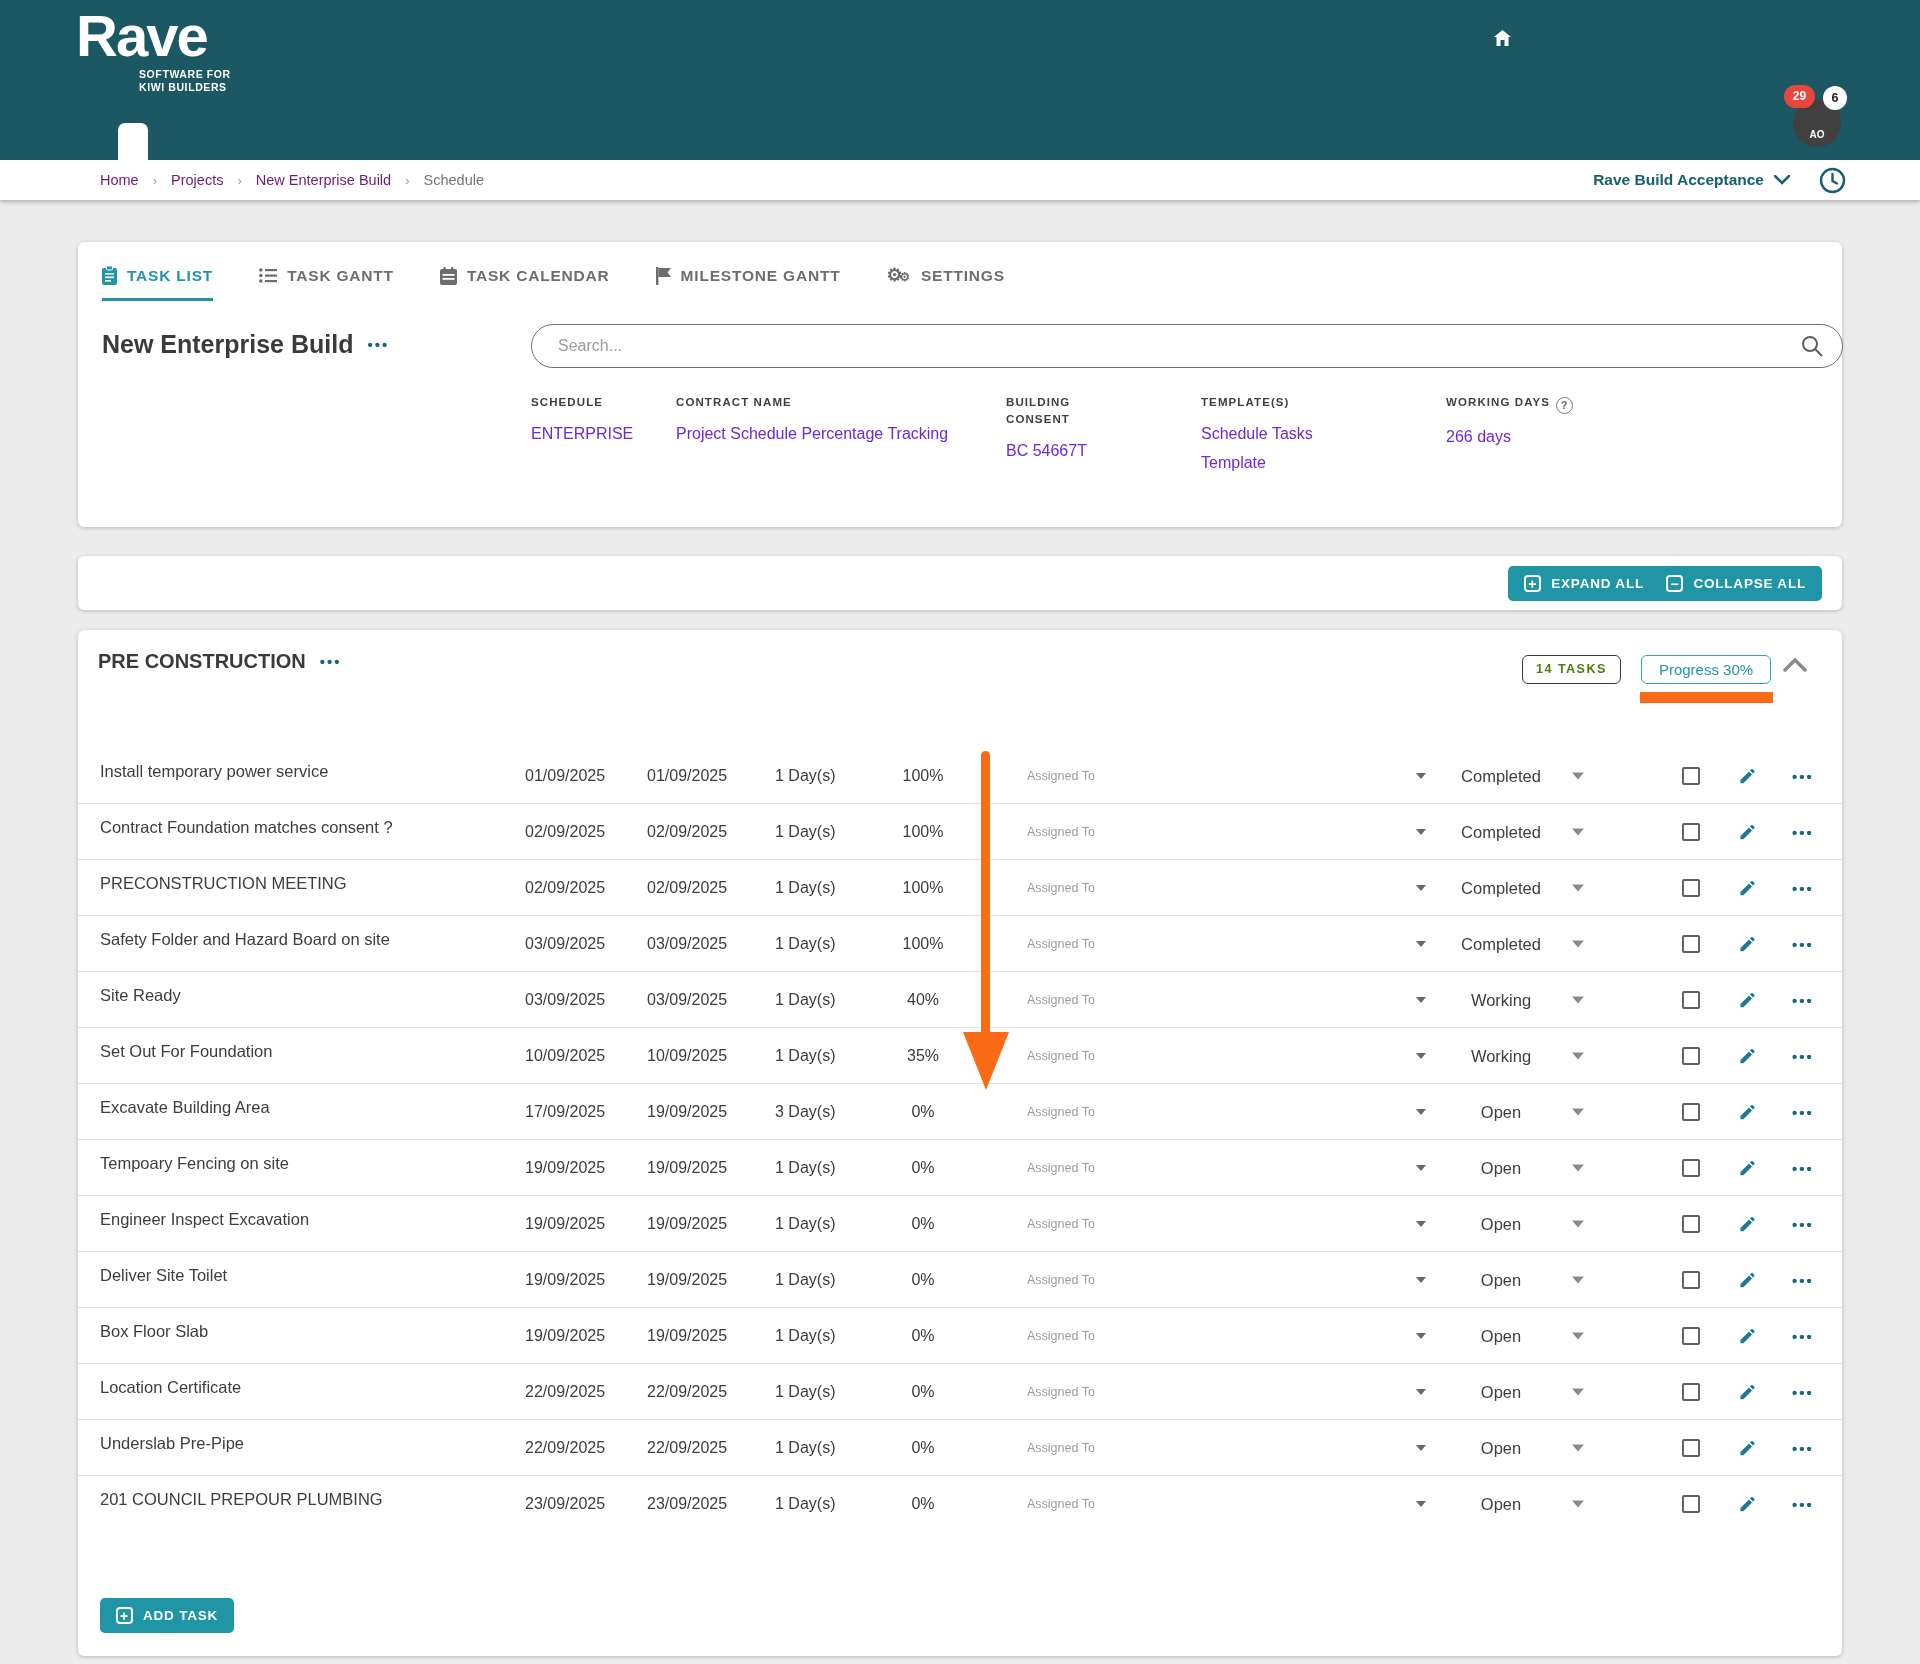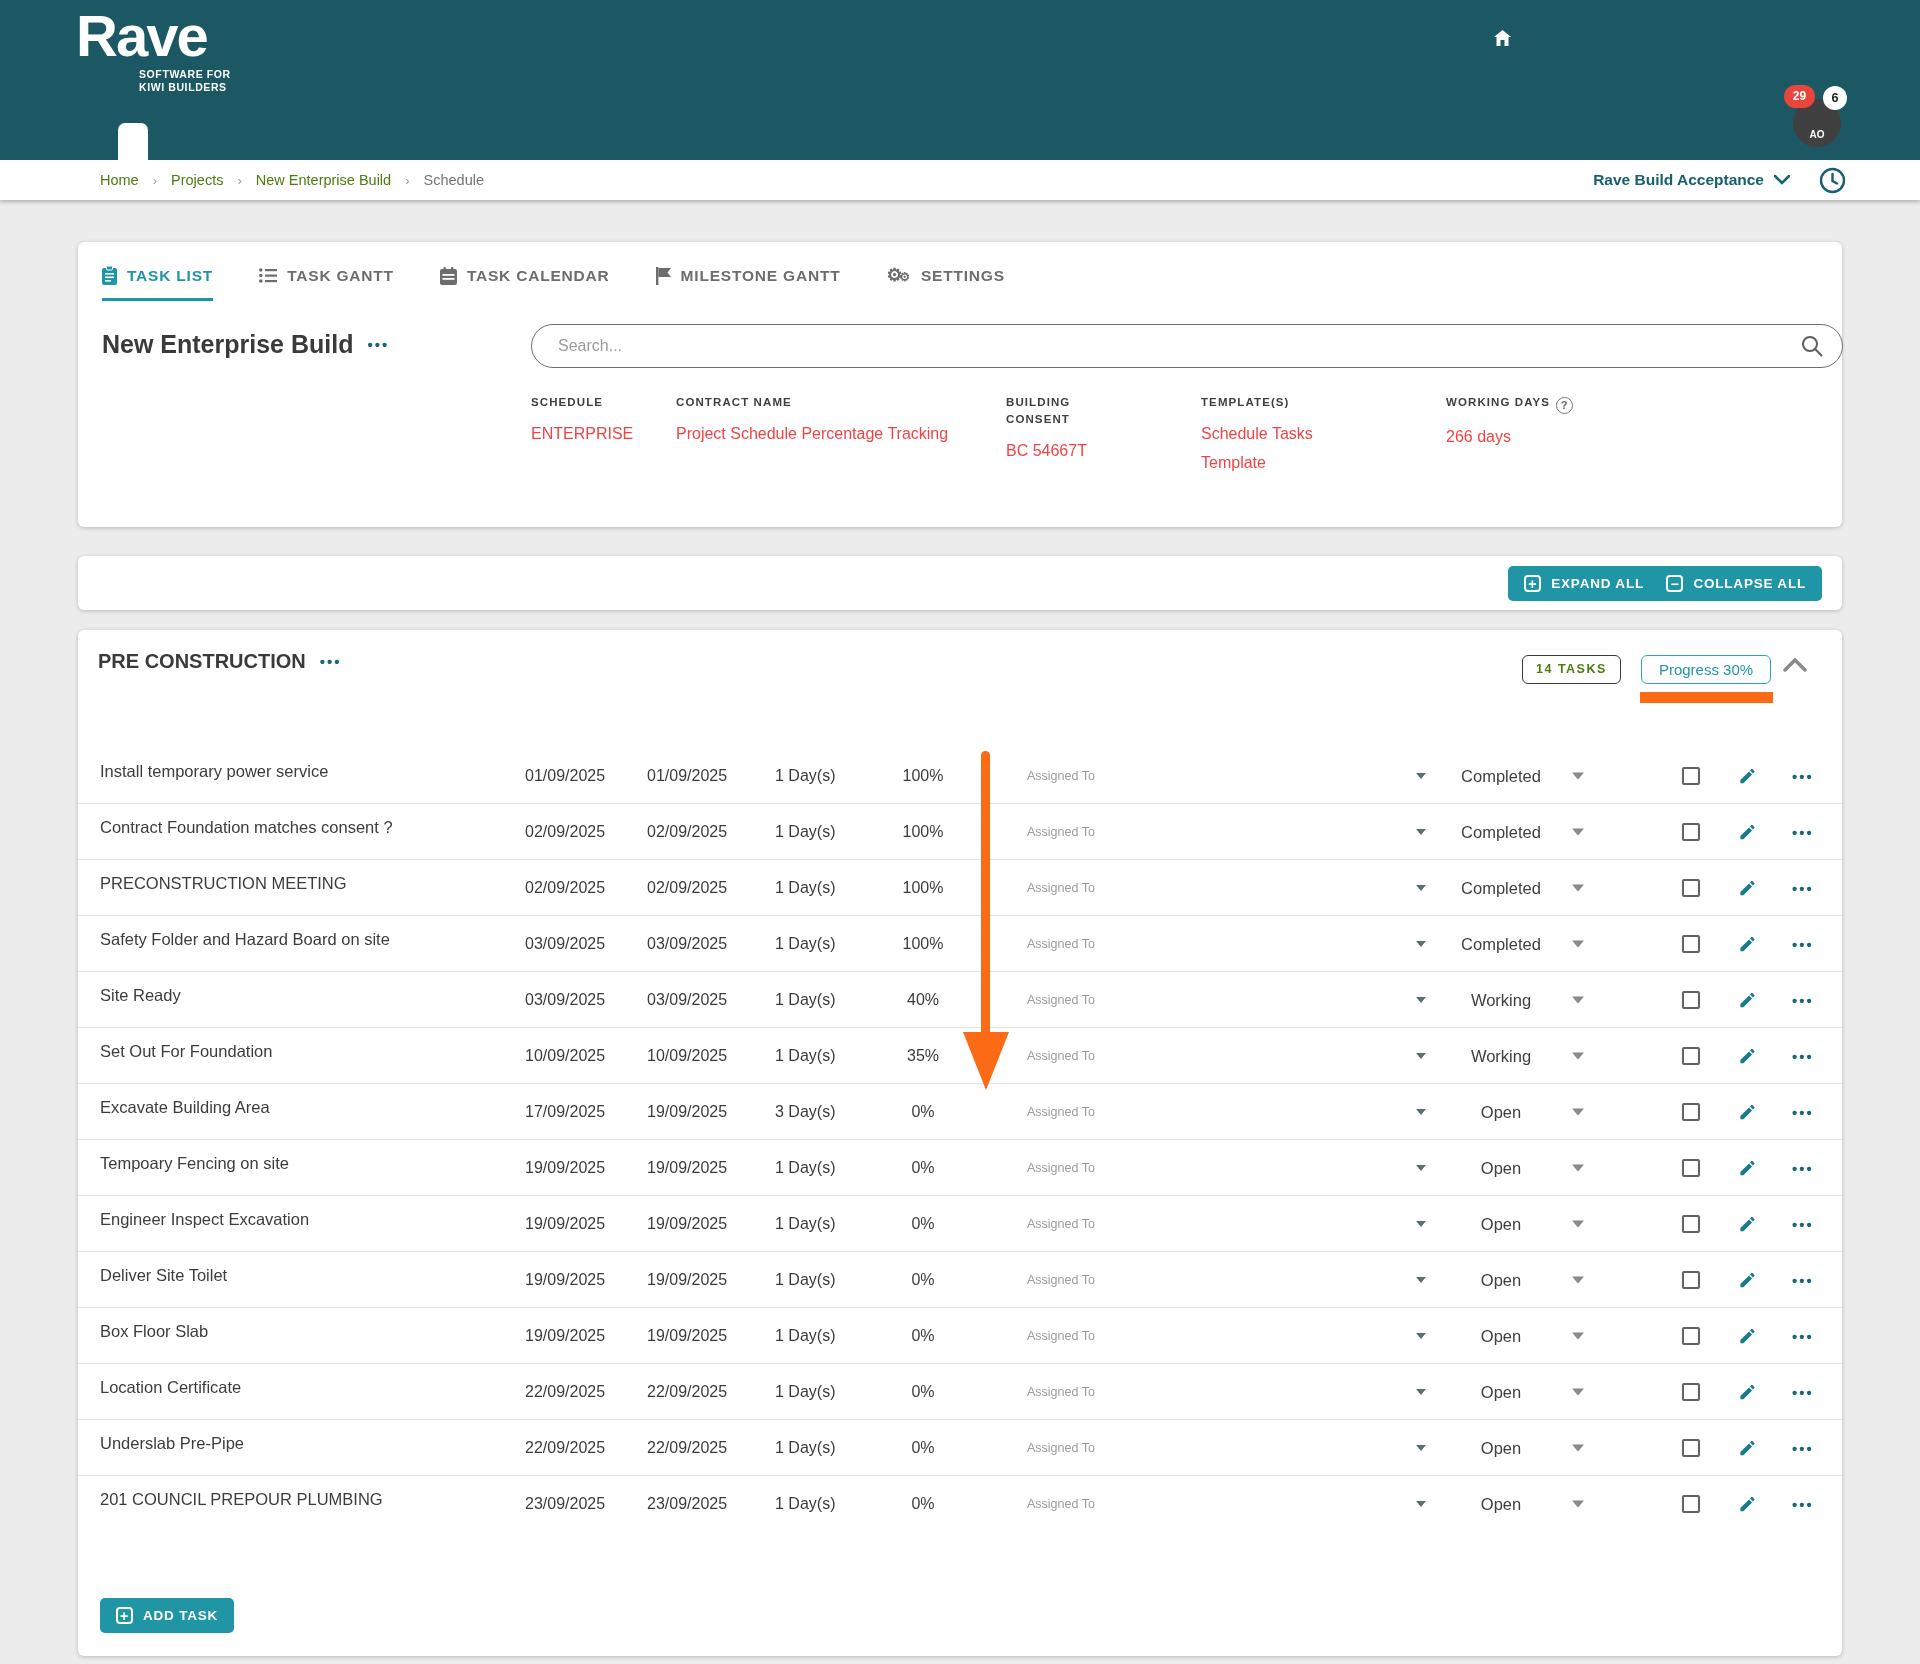--- a/index.html
+++ b/index.html
@@ -32,21 +32,21 @@
   
   .subnav { position:absolute; left:88px; bottom:0; display:flex; align-items:flex-end; gap:0; }
   .subnav .sub-item { color:#fff; font-size:15px; line-height:37px; height:37px; padding:0 15px; cursor:pointer; white-space:nowrap; }
   .subnav .sub-item.active { background:#fff; color:#1d4d57; border-radius:7px 7px 0 0; font-weight:normal; }
 
   
   .crumbbar { position:absolute; top:160px; left:0; width:1920px; height:40px; background:#fff;
     box-shadow:0 2px 4px rgba(0,0,0,.25); z-index:15; }
   .crumbs { position:absolute; left:100px; top:0; height:40px; display:flex; align-items:center; font-size:14.5px; }
   .crumb { display:flex; align-items:center; }
-  .crumb .lbl { color:#4d7c0f; cursor:pointer; }
+  .crumb .lbl { color:#701a75; cursor:pointer; }
   .crumb.current .lbl { color:#757575; cursor:default; }
   .crumb .sep { color:#8aa0a6; margin:0 14px; font-size:13px; }
   .crumb:last-child .sep { display:none; }
   .ctx-select { position:absolute; right:130px; top:0; height:40px; display:flex; align-items:center; gap:10px;
     color:#155f6e; font-size:15.5px; font-weight:bold; cursor:pointer; }
   .clock-btn { position:absolute; right:74px; top:7px; cursor:pointer; }
 
   
   .card { position:absolute; left:78px; width:1764px; background:#fff; border-radius:6px;
     box-shadow:0 1px 4px rgba(0,0,0,.22); }
@@ -66,21 +66,21 @@
 
   .searchwrap { position:absolute; left:453px; top:82px; width:1312px; height:44px; }
   .searchwrap input { width:100%; height:100%; border:1px solid #6f6f6f; border-radius:24px; padding:0 56px 0 26px;
     font-size:16px; font-family:"Liberation Sans",sans-serif; color:#3c3c3c; outline:none; }
   .searchwrap input::placeholder { color:#9b9b9b; }
   .search-ic { position:absolute; right:20px; top:11px; cursor:pointer; }
 
   .details { position:absolute; left:453px; top:152px; display:flex; }
   .dcol { flex:none; }
   .dcol .dlabel { font-size:11.5px; font-weight:bold; letter-spacing:1.1px; color:#3f3f3f; line-height:17px; margin-bottom:8px; }
-  .dcol .dval { font-size:16px; color:#ef4444; line-height:29px; }
+  .dcol .dval { font-size:16px; color:#6d28d9; line-height:29px; }
   .d-schedule { width:145px; } .d-client { width:240px; } .d-contract { width:330px; padding-right:40px; }
   .d-consent { width:195px; } .d-consent .dlabel { width:90px; } .d-templates { width:245px; } .d-working { width:180px; }
   .tpl-link { color:#2ba7c6; width:150px; cursor:pointer; }
   .qmark { display:inline-block; width:17px; height:17px; border:1.5px solid #777; border-radius:50%;
     font-size:11px; font-weight:bold; color:#666; text-align:center; line-height:14px; vertical-align:-3px; margin-left:6px; cursor:pointer; }
 
   
   .btn-teal { display:inline-flex; align-items:center; gap:10px; background:#2095a5; color:#fff; border:none;
     border-radius:5px; font-size:13.5px; font-weight:bold; letter-spacing:.8px; padding:0 16px; height:35px;
     font-family:"Liberation Sans",sans-serif; cursor:pointer; }

